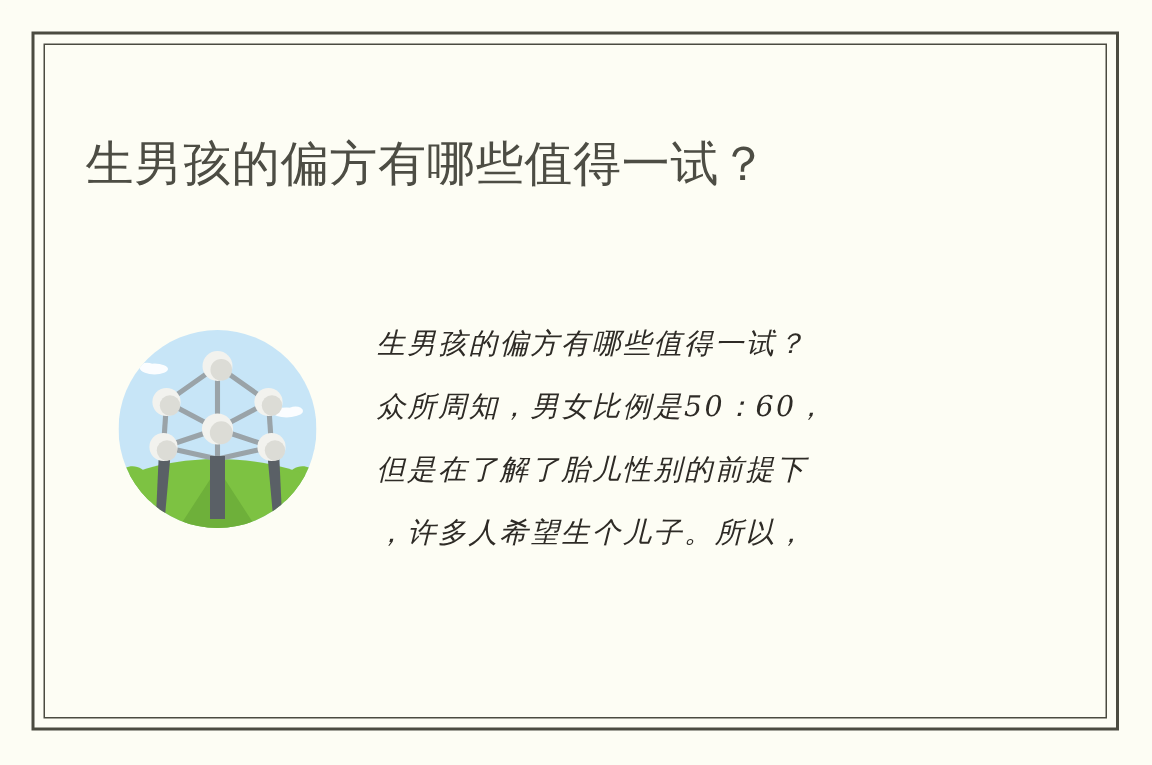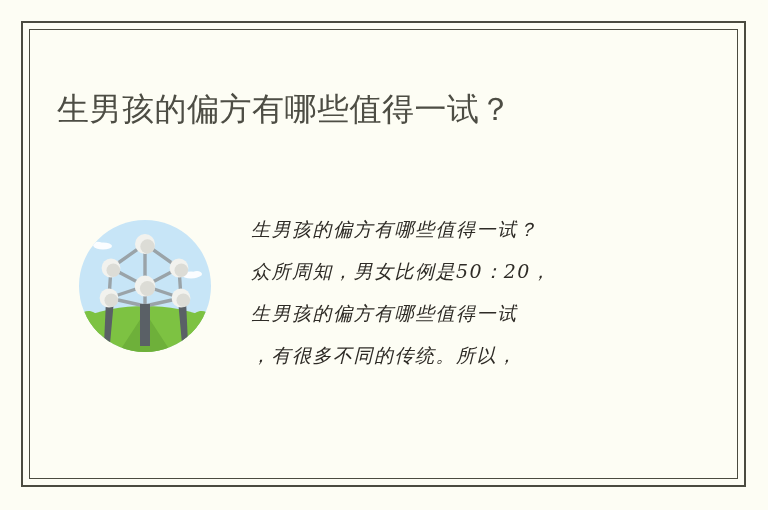--- a/index.html
+++ b/index.html
@@ -164,19 +164,19 @@
             <circle cx="104.3" cy="80.3" r="6.8" fill="#dcdcd6"></circle>
             <circle cx="66" cy="66" r="10.4" fill="#f2f2ee"></circle>
             <circle cx="68.5" cy="68.5" r="7.6" fill="#dcdcd6"></circle>
           </g>
         </g>
       </svg>
     </div>
 
     <div id="article-body">
       <span class="body-line">生男孩的偏方有哪些值得一试？</span>
-      <span class="body-line">众所周知，男女比例是50：20，</span>
-      <span class="body-line">生男孩的偏方有哪些值得一试</span>
-      <span class="body-line">，有很多不同的传统。所以，</span>
+      <span class="body-line">众所周知，男女比例是50：60，</span>
+      <span class="body-line">但是在了解了胎儿性别的前提下</span>
+      <span class="body-line">，许多人希望生个儿子。所以，</span>
     </div>
 
   </div>
 </div>
 
 </body></html>

